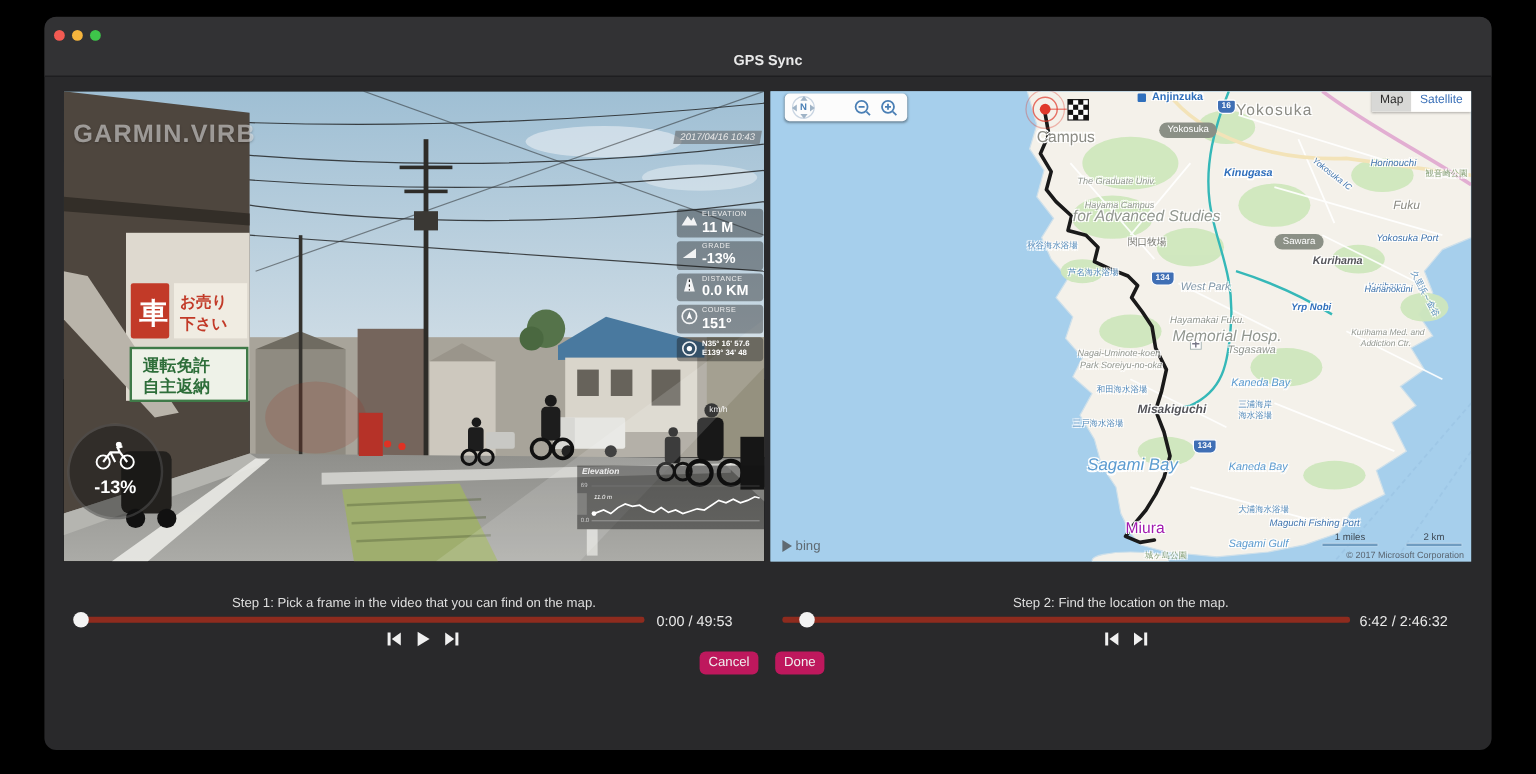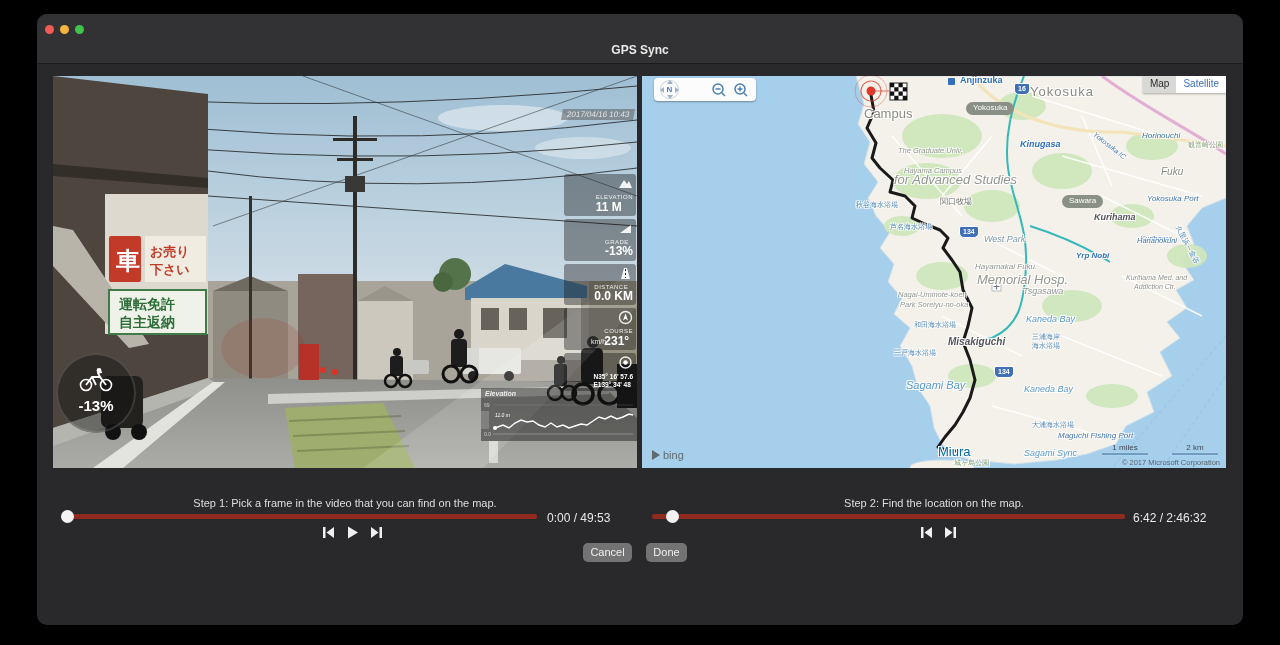--- a/index.html
+++ b/index.html
@@ -22,21 +22,21 @@
   .scene, .mapsvg { position:absolute; left:0; top:0; width:584px; height:392px; }
 
   
   .watermark { position:absolute; left:8px; top:24px; font-size:21px; font-weight:bold;
                letter-spacing:1px; color:rgba(235,235,235,.55); text-shadow:0 1px 2px rgba(0,0,0,.25); }
   .vtimestamp { position:absolute; right:3px; top:33px; background:rgba(95,95,95,.55);
                 color:#e8e8e8; font-size:8px; padding:1px 5px; transform:skewX(-10deg); }
   .gauge-col { position:absolute; right:1px; top:98px; width:72px; display:flex;
                flex-direction:column; gap:3px; }
   .gauge { background:rgba(22,22,22,.4); border-radius:3px; padding:2px 3px;
-           display:flex; align-items:flex-end; gap:3px; color:#fff;flex-direction:column; }
+           display:flex; align-items:flex-start; gap:3px; color:#fff; }
   .gauge .txt { line-height:1.1; }
   .glabel { font-size:6px; letter-spacing:.5px; color:#eee; }
   .gvalue { font-size:12px; font-weight:bold; }
   .gcoord { font-size:6.5px; font-weight:bold; line-height:1.25; }
   .speed-unit { position:absolute; left:538px; top:262px; font-size:7px; color:rgba(255,255,255,.9); }
   .dial { position:absolute; left:3px; top:277px; width:80px; height:80px; border-radius:50%;
           background:rgba(15,15,15,.45); border:2px solid rgba(210,210,210,.18);
           text-align:center; color:#fff; }
   .dial .pct { font-size:15px; font-weight:bold; margin-top:1px; }
   .elev-chart { position:absolute; right:0; bottom:27px; width:156px; height:53px;
@@ -86,21 +86,21 @@
   .scale-line { height:2px; background:#6f9cc0; margin-top:1px; box-shadow:0 0 1px #fff; }
   .copyright { position:absolute; right:6px; bottom:1px; color:#5a6570; font-size:7.5px; }
 
   
   .step-label { position:absolute; width:584px; text-align:center; color:#dedede; font-size:11px; }
   .track { position:absolute; height:5px; width:473px; background:#8e2b1e; border-radius:2px; }
   .thumb { position:absolute; top:-4px; width:13px; height:13px; border-radius:50%; background:#f3f3f3; }
   .time { position:absolute; color:#e9e9e9; font-size:12px; }
   .transport { position:absolute; display:flex; gap:9px; }
   .tbtn { width:15px; height:15px; background:none; border:none; padding:0; cursor:pointer; }
-  .footer-btn { position:absolute; top:529px; height:19px; background:#737373; border:none;
+  .footer-btn { position:absolute; top:529px; height:19px; background:#be185d; border:none;
                 border-radius:5px; color:#f0f0f0; font-size:11px; line-height:17px; cursor:pointer;
                 font-family:"Liberation Sans",sans-serif; }
 </style>
 </head>
 <body>
 
 <div class="stage">
   <div class="window">
 
     <div class="titlebar">
@@ -207,20 +207,21 @@
           <circle cx="502" cy="317" r="7" fill="none" stroke="#111" stroke-width="2.5"></circle>
           <circle cx="516" cy="317" r="7" fill="none" stroke="#111" stroke-width="2.5"></circle>
           <rect x="564" y="288" width="20" height="44" fill="#161616"></rect>
         </g>
         <rect x="48" y="300" width="42" height="52" rx="7" fill="#23211e"></rect>
         <circle cx="60" cy="356" r="8" fill="#111"></circle>
           <circle cx="86" cy="356" r="8" fill="#111"></circle>
         <polygon points="310,392 430,392 584,230 584,190" fill="#ffffff" opacity=".14"></polygon>
       </svg>
 
+      <div class="watermark">GARMIN.VIRB</div>
       <div class="vtimestamp">2017/04/16 10:43</div>
 
       <div class="gauge-col">
         <div class="gauge">
           <svg class="gicon" width="15" height="15" viewBox="0 0 15 15">
             <path d="M1,12 L6,4 L9,8 L11,5 L14,12 Z" fill="#fff" opacity=".9"></path>
             </svg>
           <div class="txt">
               <div class="glabel">ELEVATION</div>
             <div class="gvalue">11 M</div>
@@ -245,21 +246,21 @@
             <div class="gvalue">0.0 KM</div>
             </div>
         </div>
         <div class="gauge">
           <svg class="gicon" width="15" height="15" viewBox="0 0 15 15">
             <circle cx="7.5" cy="7.5" r="6" fill="none" stroke="#fff" stroke-width="1.4" opacity=".9"></circle>
             <path d="M7.5,3.5 L10,10.5 L7.5,8.8 L5,10.5 Z" fill="#fff"></path>
             </svg>
           <div class="txt">
               <div class="glabel">COURSE</div>
-            <div class="gvalue">231°</div>
+            <div class="gvalue">151°</div>
             </div>
         </div>
         <div class="gauge">
           <svg class="gicon" width="15" height="15" viewBox="0 0 15 15">
             <circle cx="7.5" cy="7.5" r="5.5" fill="none" stroke="#fff" stroke-width="1.4" opacity=".9"></circle>
             <circle cx="7.5" cy="7.5" r="2.2" fill="#fff"></circle>
             </svg>
           <div class="gcoord">
             <div>N35° 16' 57.6</div>
             <div>E139° 34' 48</div>
@@ -382,27 +383,27 @@
       <div class="mlabel lb-grayi" style="left:484px;top:198px;font-size:7px">Kurihama Med. and</div>
       <div class="mlabel lb-grayi" style="left:492px;top:207px;font-size:7px">Addiction Ctr.</div>
       <div class="mlabel lb-grayi" style="left:381px;top:210px;font-size:9px">Tsgasawa</div>
       <div class="mlabel lb-grayi" style="left:256px;top:214px;font-size:7.5px">Nagai-Uminote-koen</div>
       <div class="mlabel lb-grayi" style="left:258px;top:224px;font-size:7.5px">Park Soreiyu-no-oka</div>
       <div class="mlabel lb-jp" style="left:272px;top:244px;font-size:7px">和田海水浴場</div>
       <div class="mlabel lb-dark" style="left:306px;top:260px;font-size:10px">Misakiguchi</div>
       <div class="mlabel lb-jp" style="left:390px;top:256px;font-size:7px">三浦海岸</div>
       <div class="mlabel lb-jp" style="left:390px;top:265px;font-size:7px">海水浴場</div>
       <div class="mlabel lb-jp" style="left:252px;top:272px;font-size:7px">三戸海水浴場</div>
-      <div class="mlabel lb-water" style="left:264px;top:303px;font-size:11px">Sagami Bay</div>
+      <div class="mlabel lb-water" style="left:264px;top:303px;font-size:14px">Sagami Bay</div>
       <div class="mlabel lb-water" style="left:384px;top:238px;font-size:9px">Kaneda Bay</div>
       <div class="mlabel lb-water" style="left:382px;top:308px;font-size:9px">Kaneda Bay</div>
       <div class="mlabel lb-jp" style="left:390px;top:344px;font-size:7px">大浦海水浴場</div>
       <div class="mlabel lb-bluei" style="left:416px;top:355px;font-size:8px">Maguchi Fishing Port</div>
-      <div class="mlabel" style="left:296px;top:368px;font-size:13px;color:#0369a1">Miura</div>
-      <div class="mlabel lb-water" style="left:382px;top:372px;font-size:9px">Sagami Sync</div>
+      <div class="mlabel" style="left:296px;top:356px;font-size:13px;color:#a21caf">Miura</div>
+      <div class="mlabel lb-water" style="left:382px;top:372px;font-size:9px">Sagami Gulf</div>
       <div class="mlabel lb-green" style="left:312px;top:382px;font-size:7px">城ヶ島公園</div>
 
       <div class="shield" style="left:372px;top:7px">16</div>
       <div class="shield" style="left:317px;top:150px">134</div>
       <div class="shield" style="left:352px;top:290px">134</div>
       <div class="gray-badge" style="left:324px;top:26px">Yokosuka</div>
       <div class="gray-badge" style="left:420px;top:119px">Sawara</div>
 
       <div class="map-ctrl">
         <div class="compass">

